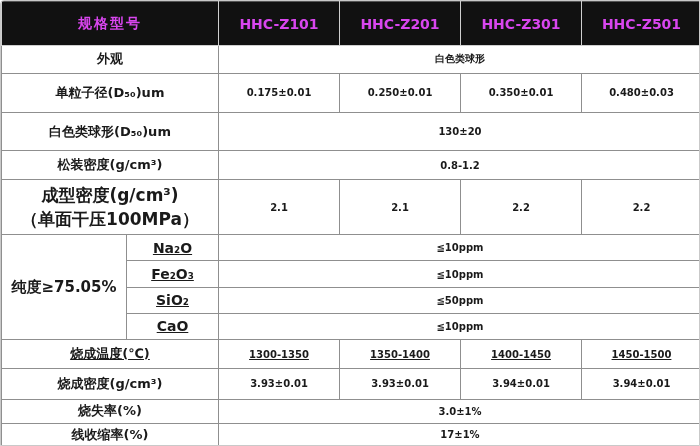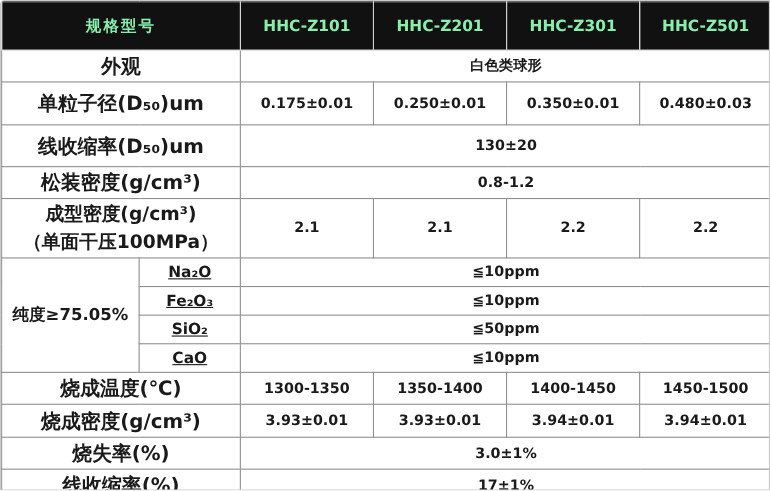--- a/index.html
+++ b/index.html
@@ -29,41 +29,41 @@
     border: 1px solid #8f8f8f;
     text-align: center;
     vertical-align: middle;
     padding: 2px 4px;
     box-sizing: border-box;
     overflow: hidden;
   }
   
   tr.header-row th {
     background: #111111;
-    color: #86efac;
+    color: #d946ef;
     font-size: 14px;
     border-color: #cfcfcf;
     border-top-color: #555555;
   }
   th.spec-model-header { font-size: 16px; letter-spacing: 2px; }
   
-  td.row-label { font-size: 18px; }
+  td.row-label { font-size: 13px; }
   td.row-label-small { font-size: 17px; line-height: 1.45; white-space: pre-line; }
-  td.row-value { font-size: 13px; }
+  td.row-value { font-size: 10px; }
   td.chem-label { font-size: 14px; text-decoration: underline; }
   td.purity-label { font-size: 15px; }
   
   tr.r-header        { height: 44px; }
   tr.r-appearance    { height: 27px; }
   tr.r-particle      { height: 39px; }
   tr.r-granule       { height: 38px; }
   tr.r-bulk          { height: 29px; }
   tr.r-molding       { height: 48px; }
   tr.r-chem          { height: 26px; }
-  tr.r-sinter-temp   { height: 29px; }
+  tr.r-sinter-temp   { height: 29px; text-decoration: underline; }
   tr.r-sinter-dens   { height: 30px; }
   tr.r-loss          { height: 24px; }
   tr.r-shrink        { height: 16px; }
 </style>
 </head>
 <body>
 
 <div class="page">
   <table class="spec">
     <colgroup>
@@ -91,21 +91,21 @@
 
       <tr class="r-particle">
         <td colspan="2" class="row-label">单粒子径(D₅₀)um</td>
         <td class="row-value">0.175±0.01</td>
         <td class="row-value">0.250±0.01</td>
         <td class="row-value">0.350±0.01</td>
         <td class="row-value">0.480±0.03</td>
       </tr>
 
       <tr class="r-granule">
-        <td colspan="2" class="row-label">线收缩率(D₅₀)um</td>
+        <td colspan="2" class="row-label">白色类球形(D₅₀)um</td>
         <td colspan="4" class="row-value">130±20</td>
       </tr>
 
       <tr class="r-bulk">
         <td colspan="2" class="row-label">松装密度(g/cm³)</td>
         <td colspan="4" class="row-value">0.8-1.2</td>
       </tr>
 
       <tr class="r-molding">
         <td colspan="2" class="row-label-small">成型密度(g/cm³)

